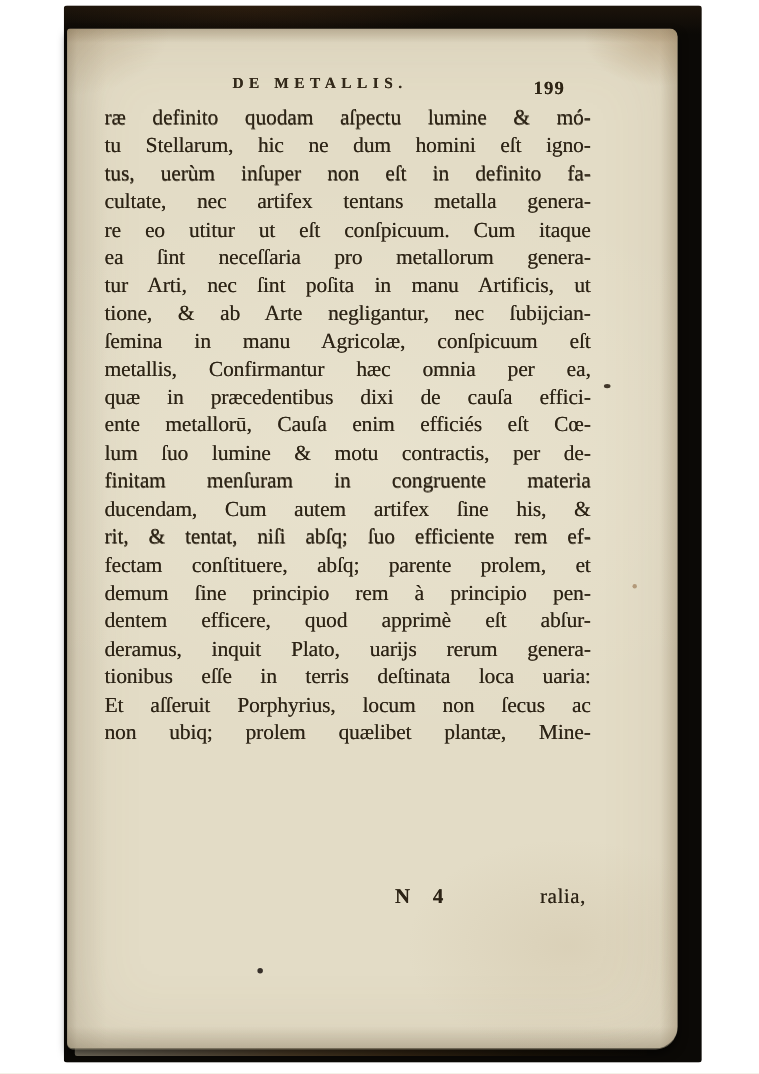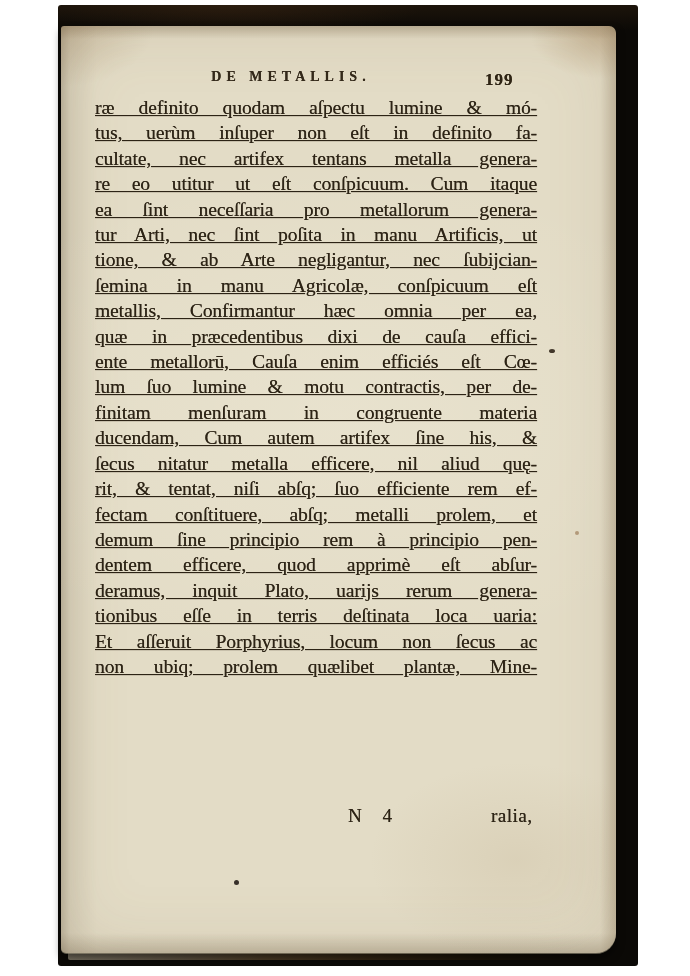--- a/index.html
+++ b/index.html
@@ -86,33 +86,32 @@
     letter-spacing: -0.1px;
     color: #2c2315;
     text-shadow: 0.2px 0.2px 0.45px rgba(44,35,21,0.75);
   }
   .body-text .ln {
     text-align: justify;
     text-align-last: justify;
     white-space: nowrap;
     height: 25.42px;
     overflow: visible;
-    text-decoration: underline;
   }
 
   .sig-row {
     position: absolute;
     left: 0; top: 779px; width: 555px; height: 26px;
     font-size: 19px;
     color: #2c2315;
     text-shadow: 0.2px 0.2px 0.45px rgba(44,35,21,0.75);
   }
   .signature-mark {
-    position: absolute; left: 287px; top: 0;
-    font-weight: normal; word-spacing: 14px; letter-spacing: 1px;
+    position: absolute; left: 298px; top: 0;
+    font-weight: bold; word-spacing: 14px; letter-spacing: 1px;
   }
   .catchword {
     position: absolute; left: 430px; top: 0;
     letter-spacing: 0.5px;
   }
 
   .speck { position: absolute; border-radius: 50%; }
   .speck-1 { left: 488px; top: 323px; width: 6px; height: 4px; background: #41372a; }
   .speck-2 { left: 173px; top: 854px; width: 5px; height: 5px; background: #37302a; }
   .speck-3 { left: 514px; top: 505px; width: 4px; height: 4px; background: rgba(140,100,60,0.55); }
@@ -125,36 +124,36 @@
   <div class="page-edges"></div>
 
   <div class="paper">
 
     <div class="running-title">DE METALLIS.</div>
 
     <div class="page-number">199</div>
 
     <div class="body-text">
       <div class="ln">ræ definito quodam aſpectu lumine &amp; mó-</div>
+      <div class="ln">tu Stellarum, hic ne dum homini eſt igno-</div>
       <div class="ln">tus, uerùm inſuper non eſt in definito fa-</div>
       <div class="ln">cultate, nec artifex tentans metalla genera-</div>
       <div class="ln">re eo utitur ut eſt conſpicuum. Cum itaque</div>
       <div class="ln">ea ſint neceſſaria pro metallorum genera-</div>
       <div class="ln">tur Arti, nec ſint poſita in manu Artificis, ut</div>
       <div class="ln">tione, &amp; ab Arte negligantur, nec ſubijcian-</div>
       <div class="ln">ſemina in manu Agricolæ, conſpicuum eſt</div>
       <div class="ln">metallis, Confirmantur hæc omnia per ea,</div>
       <div class="ln">quæ in præcedentibus dixi de cauſa effici-</div>
       <div class="ln">ente metallorū, Cauſa enim efficiés eſt Cœ-</div>
       <div class="ln">lum ſuo lumine &amp; motu contractis, per de-</div>
       <div class="ln">finitam menſuram in congruente materia</div>
       <div class="ln">ducendam, Cum autem artifex ſine his, &amp;</div>
-      <div class="ln">ſecus nitatur metalla efficere, nil aliud quę-</div>
       <div class="ln">rit, &amp; tentat, niſi abſq; ſuo efficiente rem ef-</div>
-      <div class="ln">fectam conſtituere, abſq; metalli prolem, et</div>
+      <div class="ln">fectam conſtituere, abſq; parente prolem, et</div>
       <div class="ln">demum ſine principio rem à principio pen-</div>
       <div class="ln">dentem efficere, quod apprimè eſt abſur-</div>
       <div class="ln">deramus, inquit Plato, uarijs rerum genera-</div>
       <div class="ln">tionibus eſſe in terris deſtinata loca uaria:</div>
       <div class="ln">Et aſſeruit Porphyrius, locum non ſecus ac</div>
       <div class="ln">non ubiq; prolem quælibet plantæ, Mine-</div>
     </div>
 
     <div class="sig-row">
       <span class="signature-mark">N 4</span>

